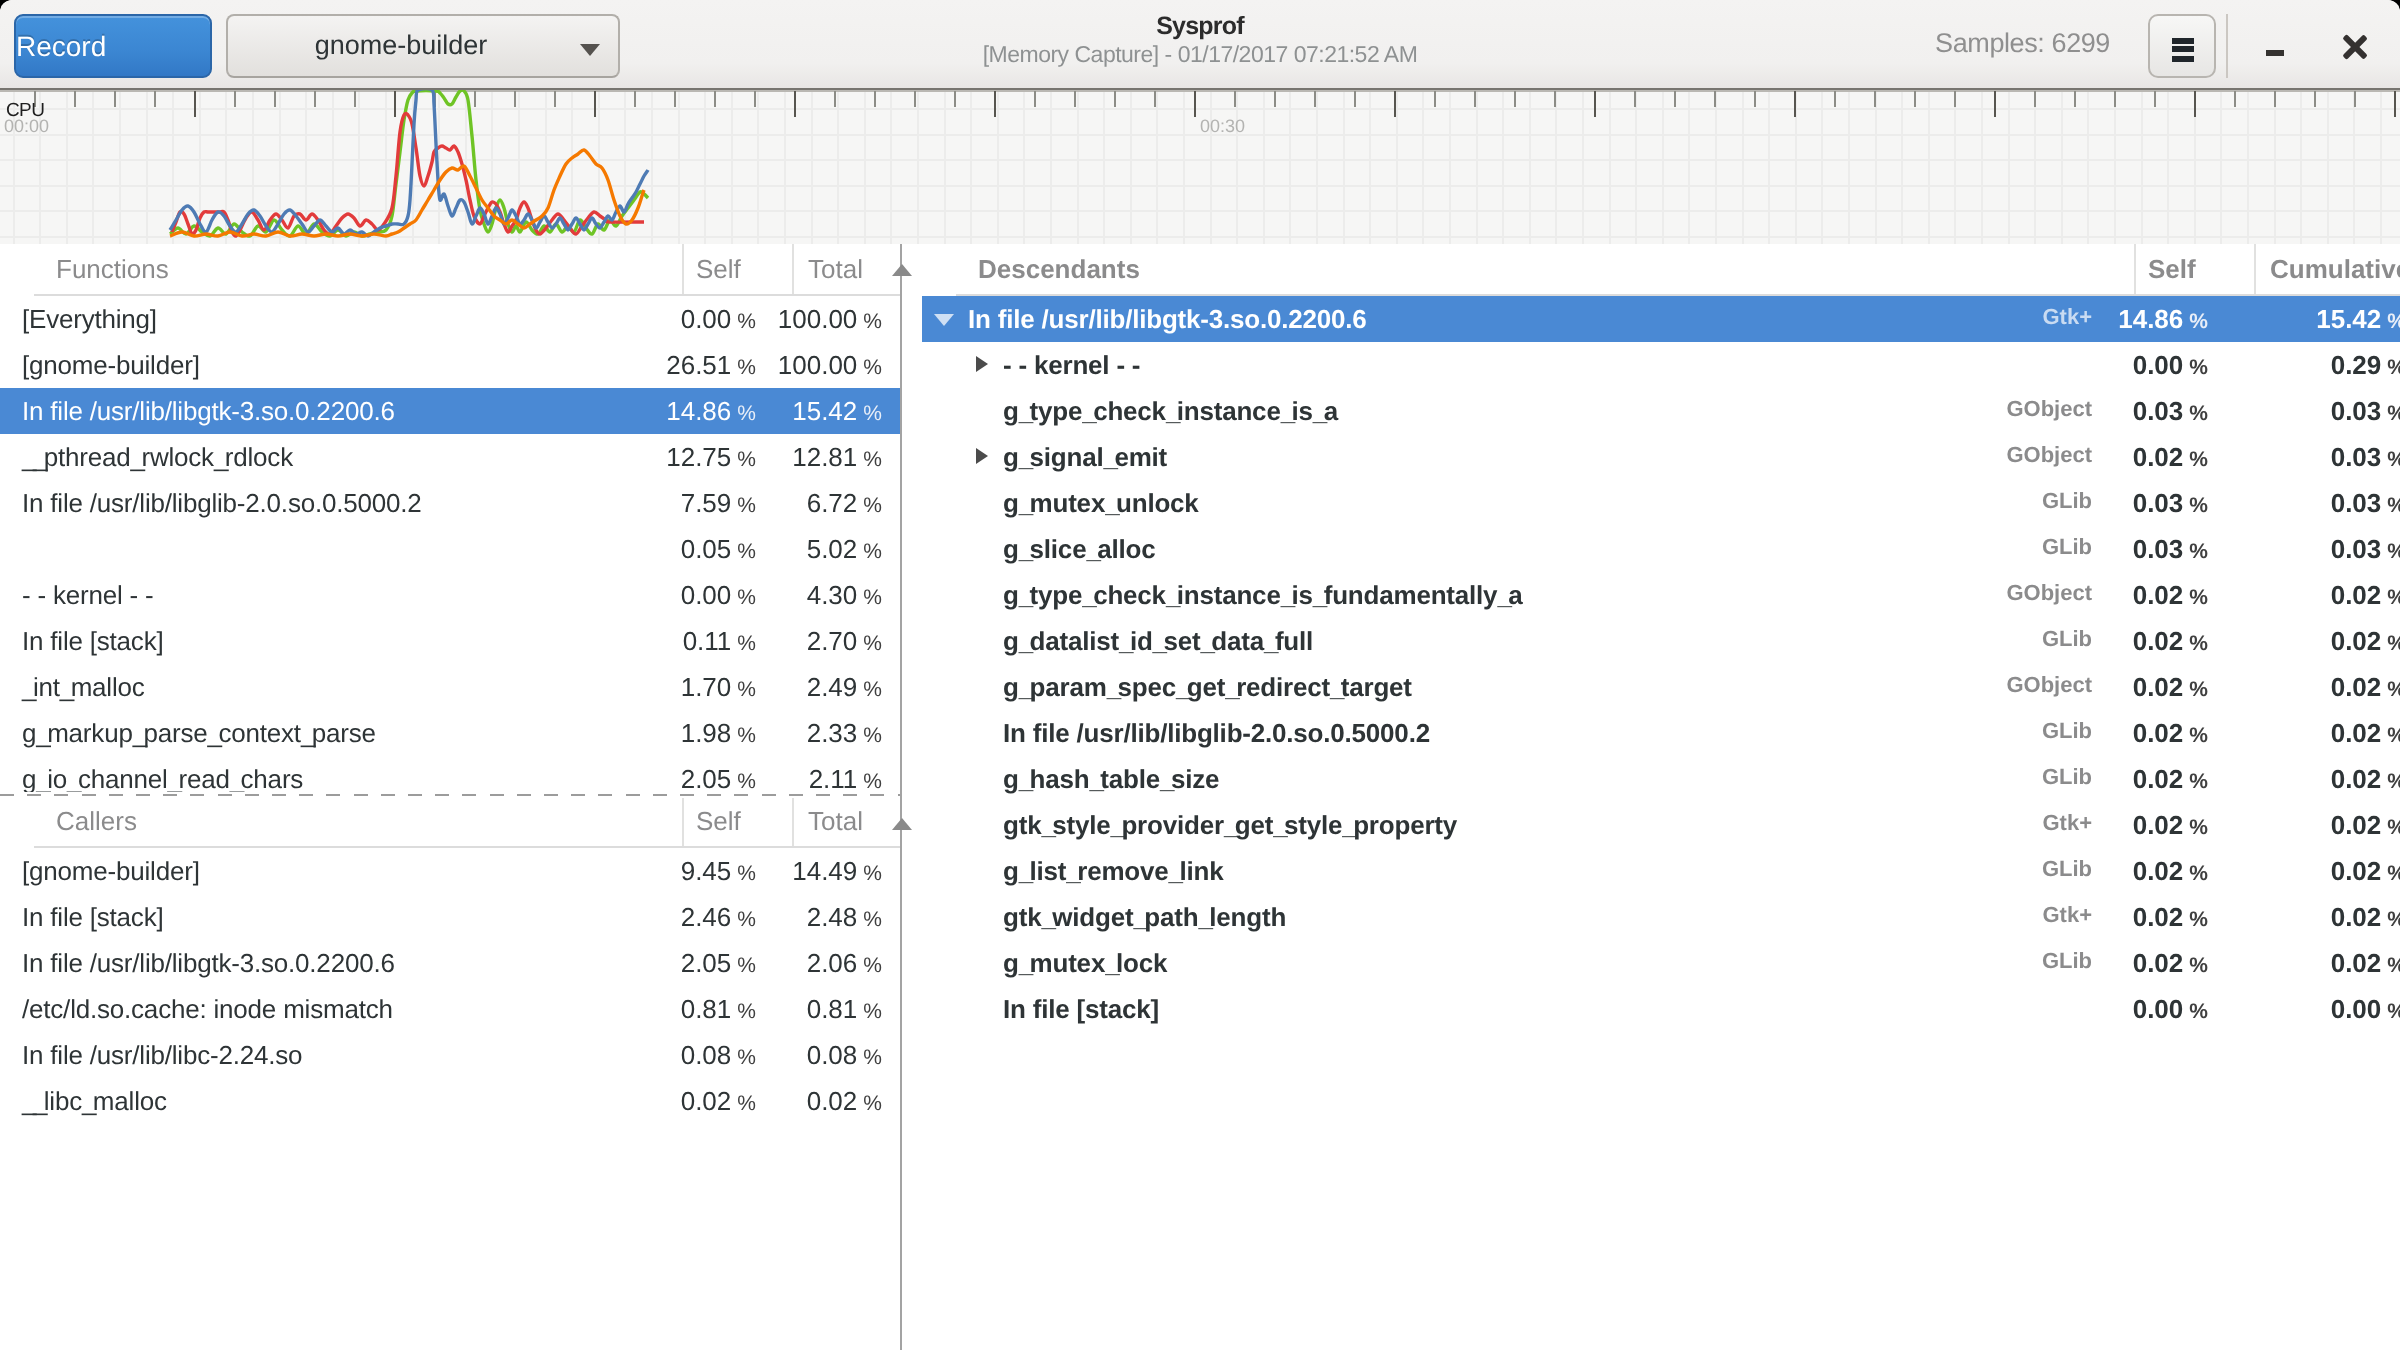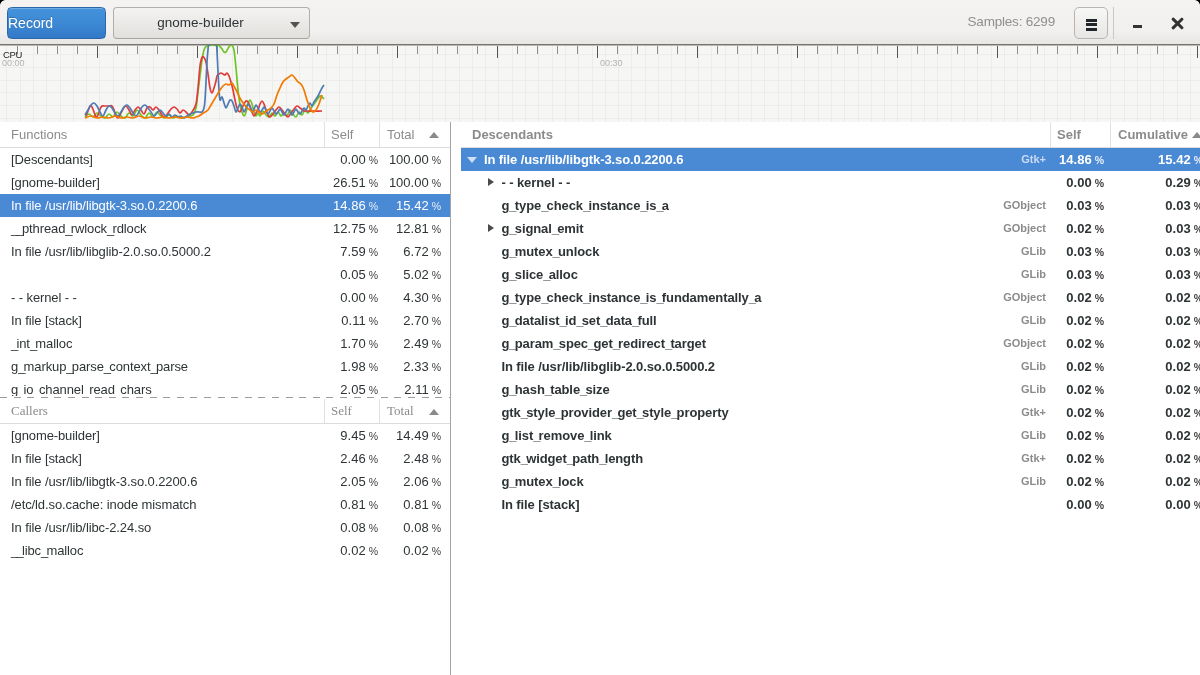--- a/index.html
+++ b/index.html
@@ -25,24 +25,24 @@
 #closeb:before{transform:rotate(45deg);}
 #closeb:after{transform:rotate(-45deg);}
 
 #graph{position:absolute;left:0;top:45px;width:1200px;height:77px;}
 
 #panesep{position:absolute;left:450px;top:122px;width:1px;bottom:0;background:#a3a3a3;}
 .pane{position:absolute;background:#fff;}
 #lp{left:0;top:122px;width:450px;height:553px;}
 #rp{left:461px;top:122px;width:749px;height:553px;font-weight:bold;}
 
-.th{position:relative;height:26px;border-bottom:1px solid #dcdcdc;color:#8b8b8c;font-size:13px;}
+.th{position:relative;height:26px;border-bottom:1px solid #dcdcdc;color:#8b8b8c;font-size:13px;margin-left:17px;}
 #callers .th{height:25px;}
 .th .c{position:absolute;top:0;height:26px;line-height:25px;}
-#callers .th .c{line-height:24px;font-family:Liberation Serif, serif;}
+#callers .th .c{line-height:24px;}
 .th .sep{position:absolute;top:0;width:1px;height:100%;background:#e1e1e0;}
 .th .sort{position:absolute;width:0;height:0;border:5.5px solid transparent;border-bottom:6.5px solid #8a8a8a;top:5px;}
 
 .row{position:relative;height:23px;font-size:13px;color:#2e3436;white-space:nowrap;}
 .row .nm{position:absolute;left:11px;top:0;line-height:23px;letter-spacing:-0.1px;}
 .us{letter-spacing:-1.8px;}
 .row.sel{background:#4a89d4;color:#fff;}
 .pct{position:absolute;top:0;line-height:23px;text-align:right;}
 .pct .v{font-size:13px;}
 .pct .u{font-size:10.5px;margin-left:3px;color:#404040;}
@@ -66,20 +66,24 @@
 #split:after{content:"";position:absolute;left:0;top:0.5px;height:1.5px;width:100%;background:repeating-linear-gradient(90deg,#9c9c9c 0 7px,rgba(0,0,0,0) 7px 13.6px);}
 </style>
 </head>
 <body>
 <div id="win">
   <div id="hb">
     <div id="rec">Record</div>
     <div id="procsel">
         <div class="lbl">gnome-builder</div>
         <div class="arr"></div>
+      </div>
+    <div id="title">
+        <div class="t1">Sysprof</div>
+        <div class="t2">[Memory Capture] - 01/17/2017 07:21:52 AM</div>
       </div>
     <div id="samples">Samples: 6299</div>
     <div id="menub">
         <div class="b" style="top:11px"></div>
         <div class="b" style="top:15.3px"></div>
         <div class="b" style="top:19.6px"></div>
       </div>
     <div id="hsep"></div>
     <div id="minb"></div>
     <div id="closeb"></div>
@@ -262,21 +266,21 @@
     <div class="th">
       <div class="c" style="left:11px">Functions</div>
       <div class="sep" style="left:324px"></div>
       <div class="c" style="left:331px">Self</div>
       <div class="sep" style="left:379px"></div>
       <div class="c" style="left:387px">Total</div>
       <div class="sort" style="left:429px"></div>
     </div>
     <div id="frows">
         <div class="row">
-          <div class="nm">[Descendants]</div>
+          <div class="nm">[Everything]</div>
           <div class="pct self"><span class="v">0.00</span><span class="u">%</span></div>
           <div class="pct total"><span class="v">100.00</span><span class="u">%</span></div>
         </div>
         <div class="row">
           <div class="nm">[gnome-builder]</div>
           <div class="pct self"><span class="v">26.51</span><span class="u">%</span></div>
           <div class="pct total"><span class="v">100.00</span><span class="u">%</span></div>
         </div>
         <div class="row sel">
           <div class="nm">In file /usr/lib/libgtk-3.so.0.2200.6</div>

